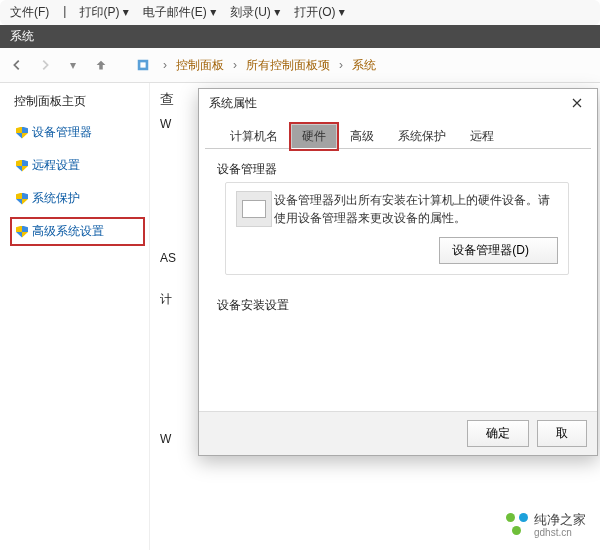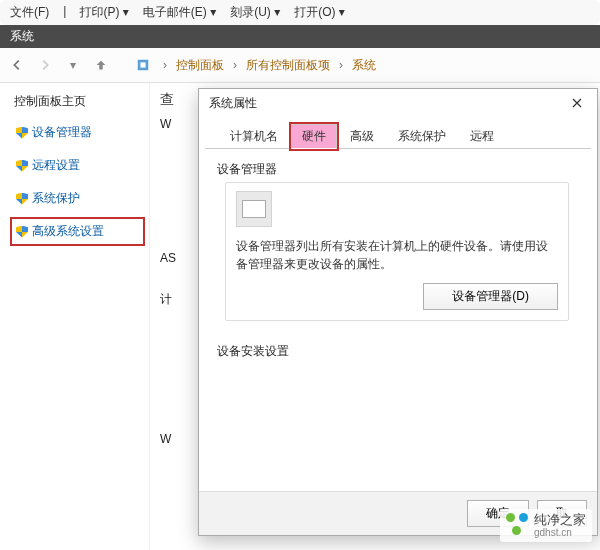--- a/index.html
+++ b/index.html
@@ -64,21 +64,21 @@
   }
   .highlight-red { outline: 2px solid #c23030; outline-offset: 2px; }
   .main { flex: 1; padding: 8px 10px; color: #333; }
   .main-head { font-size: 14px; margin-bottom: 6px; }
   .trunc { color: #222; width: 28px; padding: 2px 0; }
 
   
   .dialog {
     position: absolute;
     left: 198px; top: 88px;
-    width: 400px; height: 448px;
+    width: 400px; height: 368px;
     background: #fff;
     border: 1px solid #aaa;
     box-shadow: 0 6px 18px rgba(0,0,0,0.25);
     display: flex; flex-direction: column;
   }
   .dlg-titlebar {
     display: flex; justify-content: space-between; align-items: center;
     padding: 4px 6px 4px 10px;
     background: #fff;
   }
@@ -101,35 +101,35 @@
     font-size: 12px;
     border: 1px solid transparent;
     border-bottom: none;
     position: relative;
     top: 1px;
     cursor: pointer;
     color: #333;
   }
   .tab.active {
     border-color: #ccc;
-    background: #f9a8d4;
+    background: #a3a3a3;
     border-bottom: 1px solid #fff;
   }
   .highlight-red-tab { box-shadow: 0 0 0 2px #c23030; }
   .section {
     margin: 12px 16px 4px 18px;
   }
   .section .lbl { color: #222; margin-bottom: 4px; }
   .groupbox {
     border: 1px solid #ddd;
     border-radius: 2px;
     margin: 4px 12px 6px 8px;
     padding: 8px 10px 10px 10px;
   }
-  .grouprow { display: flex; gap: 10px; flex-direction: column; }
+  .grouprow { display: flex; gap: 2px; }
   .grouprow .gicon {
     width: 36px; height: 36px;
     background: #e9e9e9;
     border: 1px solid #d3d3d3;
     flex-shrink: 0;
   }
   .grouprow .gicon.mon::after {
     content: ""; display: block;
     width: 22px; height: 16px; margin: 8px auto 0 auto;
     border: 1px solid #aaa; background: #fff;
@@ -146,21 +146,21 @@
     display: flex; justify-content: flex-end;
     margin-top: 10px;
   }
   .winbtn {
     padding: 4px 18px;
     font-size: 12px;
     border: 1px solid #b0b0b0;
     background: linear-gradient(#fefefe, #f0f0f0);
     cursor: pointer;
   }
-  .winbtn.wide { padding-left: 28px; padding-right: 28px; }
+  .winbtn.wide { padding-left: 12px; padding-right: 28px; }
   .highlight-red-btn { outline: 2px solid #c23030; outline-offset: 3px; }
   .dlg-buttons {
     margin-top: auto;
     display: flex; justify-content: flex-end; gap: 8px;
     padding: 8px 10px;
     background: #f2f2f2;
     border-top: 1px solid #ddd;
   }
   
   .watermark {

